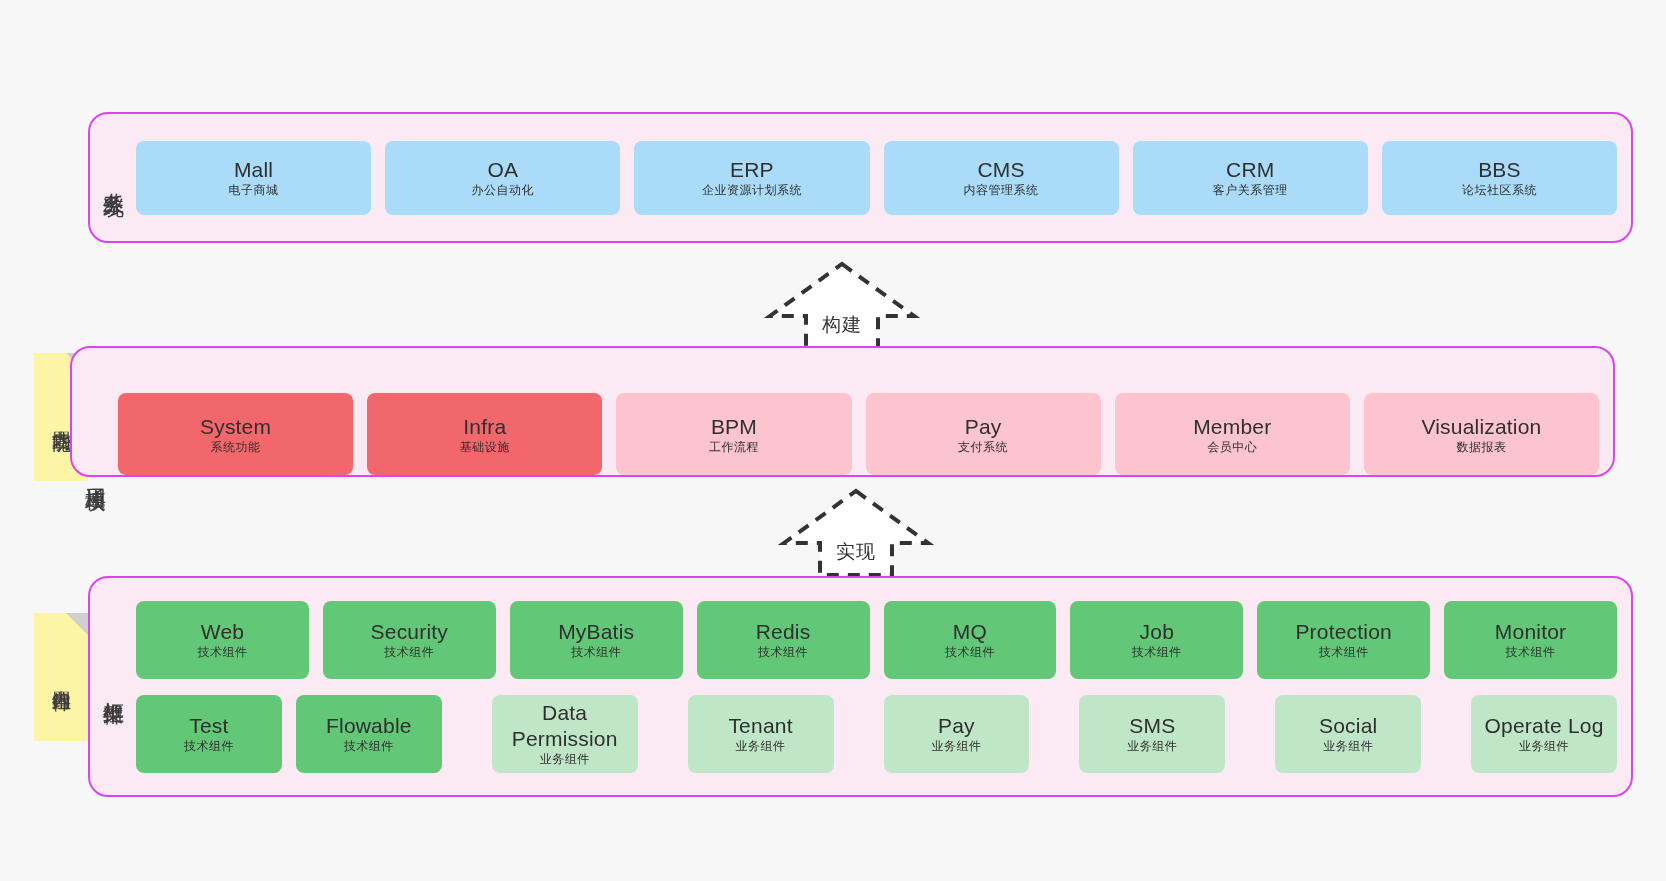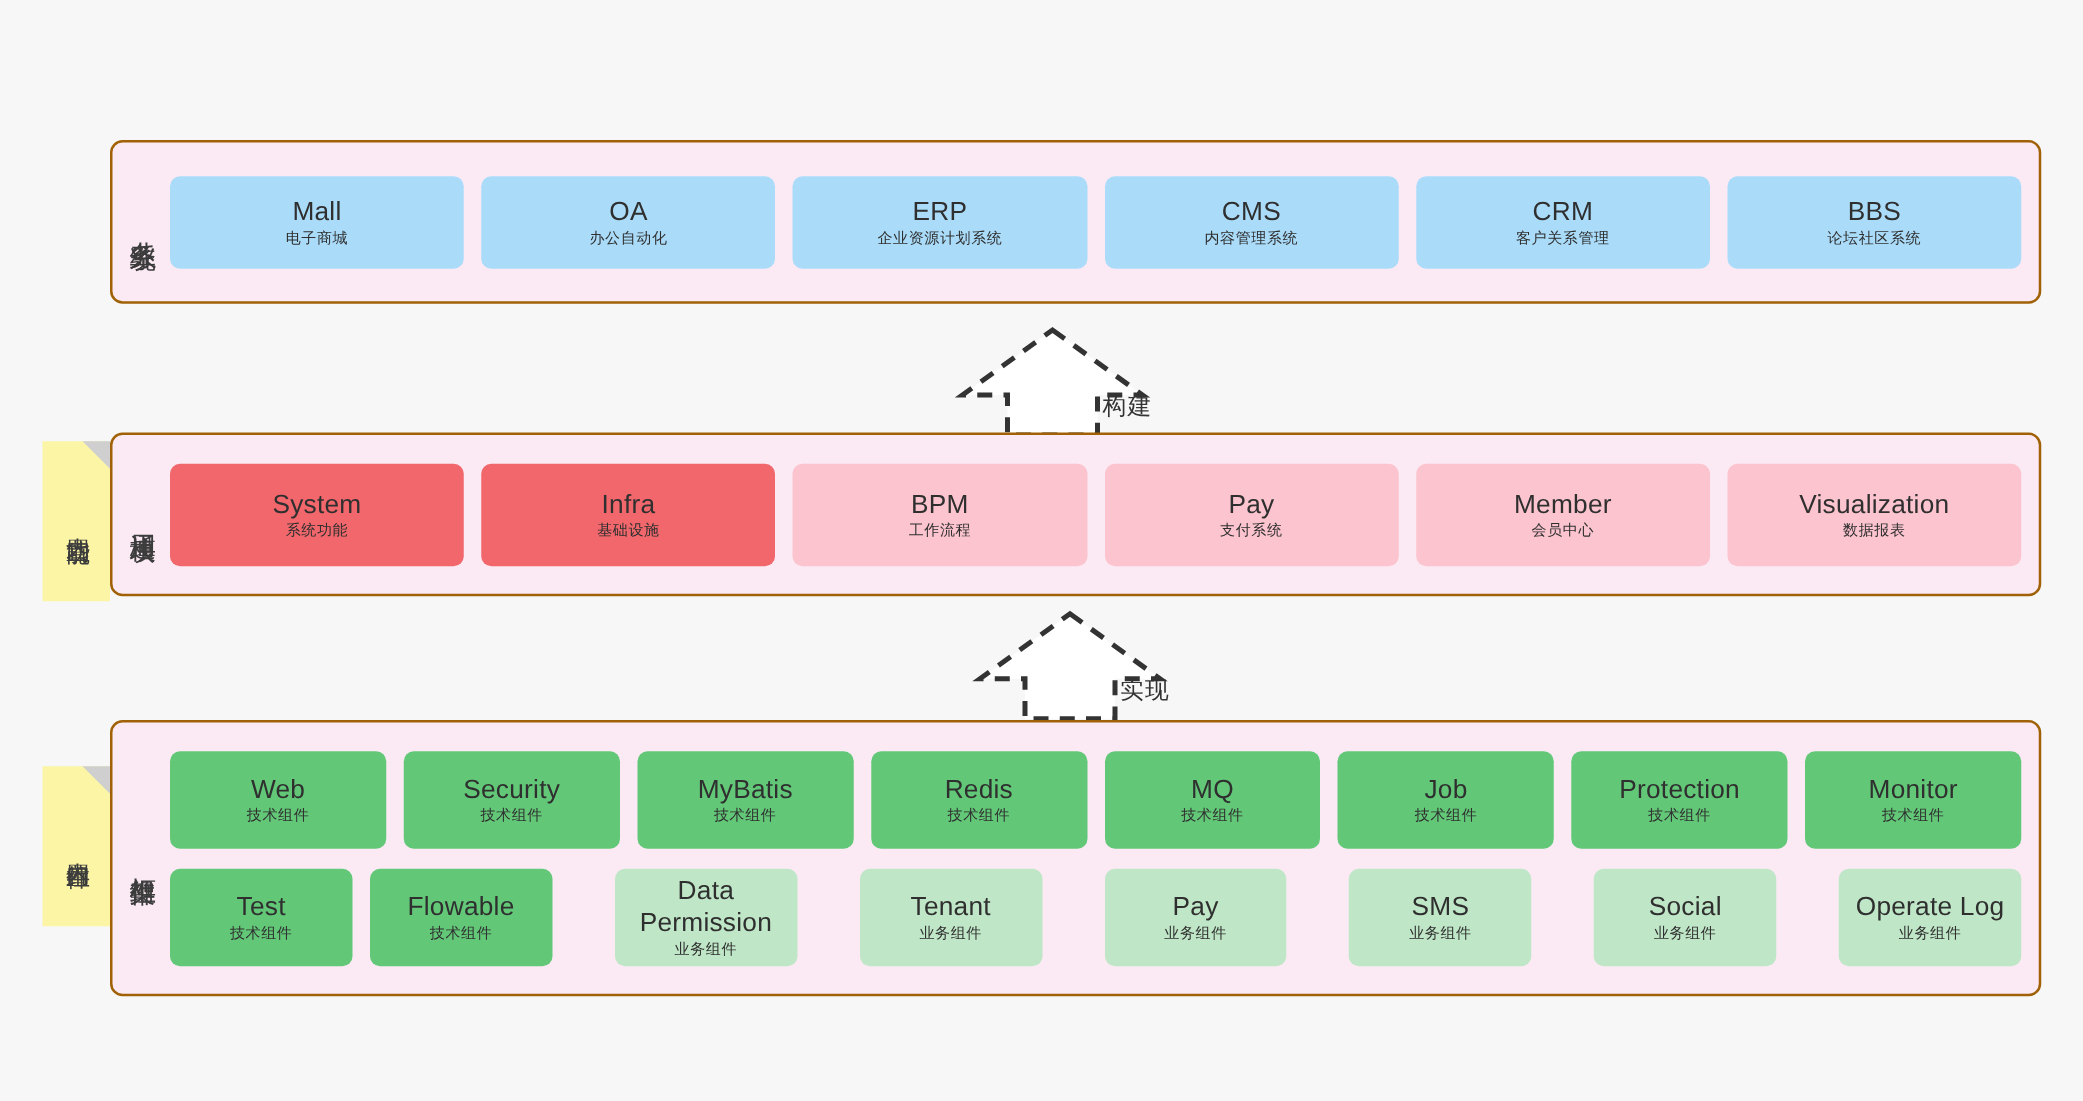--- a/index.html
+++ b/index.html
@@ -20,22 +20,22 @@
   .canvas {
     position: absolute;
     inset: 0;
   }
 
   
   .panel {
     position: absolute;
     box-sizing: border-box;
     background: #fbeaf4;
-    border: 2px solid #a16207;
-    border-radius: 10px;
+    border: 2px solid #d946ef;
+    border-radius: 20px;
     display: flex;
     align-items: stretch;
   }
   .panel-title {
     flex: 0 0 auto;
     width: 46px;
     display: flex;
     align-items: center;
     justify-content: center;
     font-size: 21px;
@@ -87,21 +87,21 @@
   .c-red       { background: #f2676c; }
   .c-pink      { background: #fbc4ce; }
   .c-green     { background: #62c878; }
   .c-greenlite { background: #bfe6c6; margin-left: 36px; }
 
   
   #panel-business  { left: 88px;  top: 112px; width: 1545px; height: 131px; }
   #panel-business  .panel-body { height: 100%; justify-content: center; }
   #panel-business  .row { height: 74px; }
 
-  #panel-common    { left: 88px;  top: 346px; width: 1545px; height: 131px; }
+  #panel-common    { left: 70px;  top: 346px; width: 1545px; height: 131px; align-items: flex-end; }
   #panel-common    .row { height: 82px; }
 
   #panel-framework { left: 88px;  top: 576px; width: 1545px; height: 221px; }
   #panel-framework .row { height: 78px; justify-content: center; }
 
   
   .note {
     position: absolute;
     box-sizing: border-box;
     width: 54px;
@@ -137,21 +137,21 @@
     position: absolute;
     width: 160px;
     height: 96px;
   }
   .connector svg { display: block; width: 100%; height: 100%; }
   .connector .conn-label {
     position: absolute;
     left: 0;
     right: 0;
     bottom: 16px;
-    text-align: right;
+    text-align: center;
     font-size: 19px;
     color: #333333;
     letter-spacing: 1px;
     pointer-events: none;
     user-select: none;
   }
   #connector-build     { left: 762px; top: 258px; }
   #connector-implement { left: 776px; top: 485px; }
 </style>
 </head>

